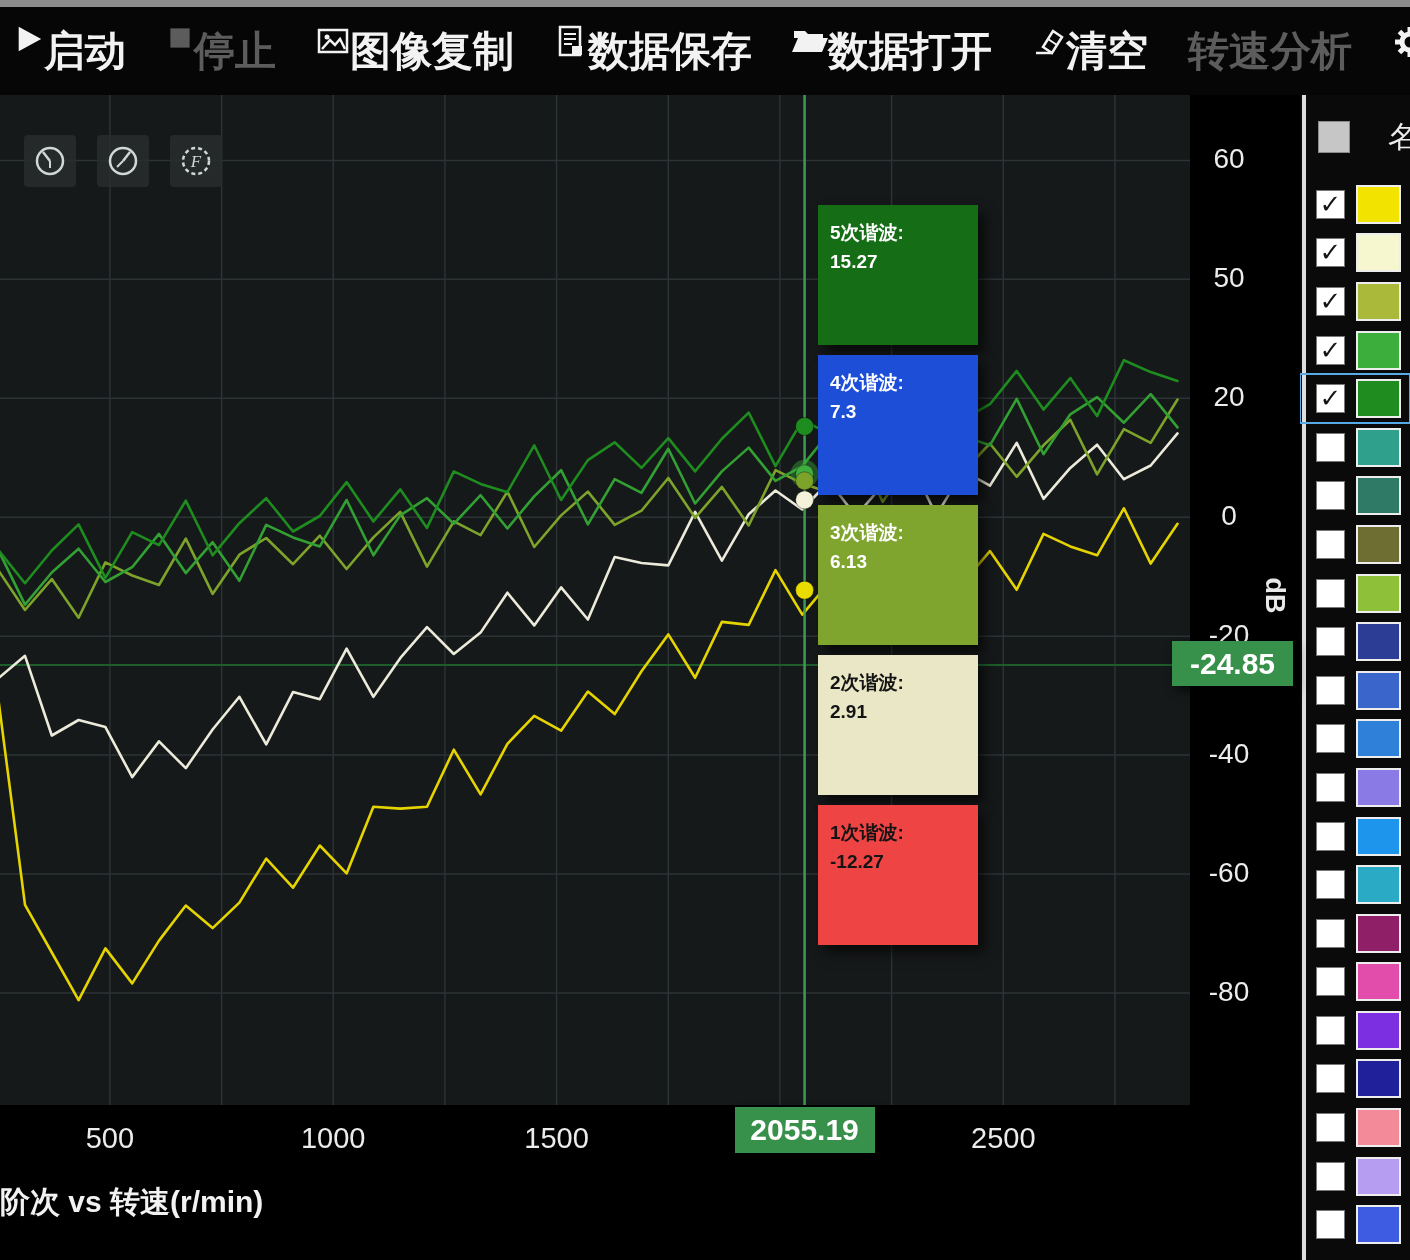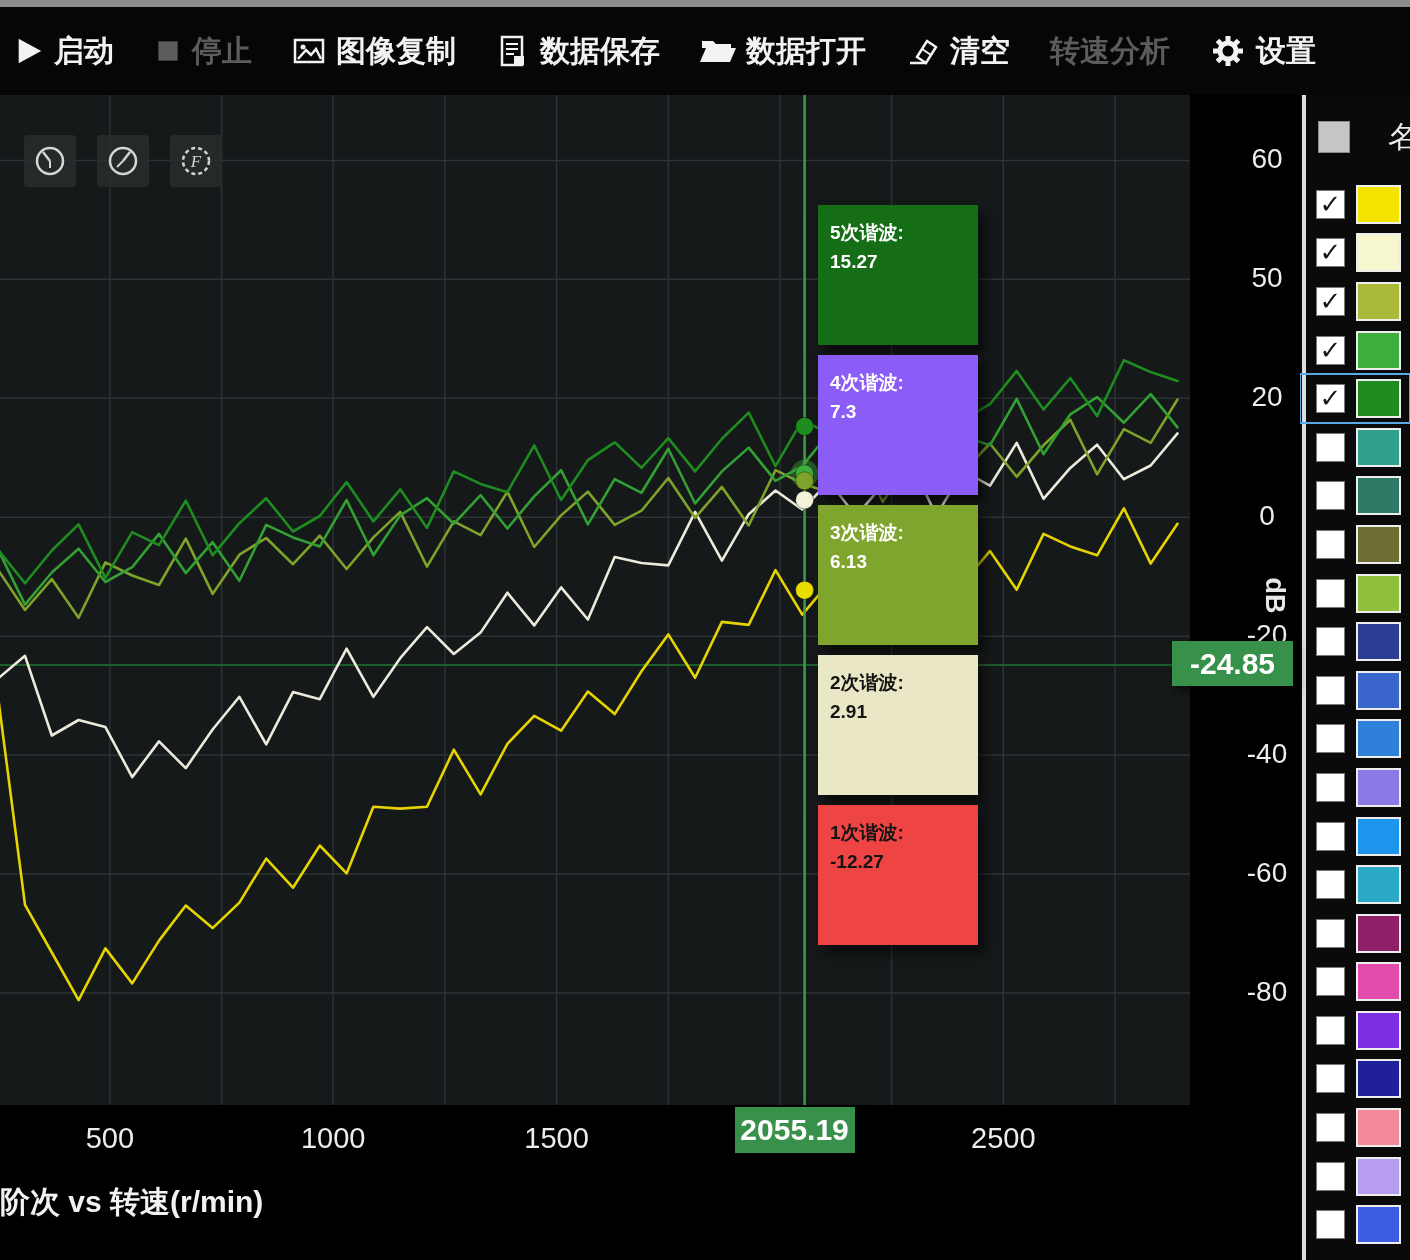--- a/index.html
+++ b/index.html
@@ -4,47 +4,47 @@
 <style>
   *{margin:0;padding:0;box-sizing:border-box}
   html,body{width:1410px;height:1260px;background:#000;overflow:hidden;
     font-family:"Liberation Sans","DejaVu Sans",sans-serif}
   #root{position:relative;width:1410px;height:1260px;background:#000}
 
   #top-strip{position:absolute;left:0;top:0;width:100%;height:7px;background:#8c8c8c}
 
   #toolbar{position:absolute;left:0;top:7px;width:1410px;height:88px;background:#060606;
     display:flex;align-items:center;gap:40px;padding-left:14px}
-  .toolbar-item{display:flex;align-items:center;gap:10px;color:#f2f2f2;
-    font-size:30px;font-weight:bold;white-space:nowrap;cursor:default}
+  .toolbar-item{display:flex;align-items:flex-start;color:#f2f2f2;
+    font-size:41px;font-weight:bold;white-space:nowrap;cursor:default}
   .toolbar-item.disabled{color:#5c5c5c}
   .tb-icon{display:flex;align-items:center}
 
   #plot{position:absolute;left:0;top:95px;width:1190px;height:1010px;background:#16191a}
   #chart-svg{position:absolute;left:0;top:0}
 
   #mini-toolbar{position:absolute;left:24px;top:40px;display:flex;gap:21px;z-index:4}
   .mini-btn{width:52px;height:52px;background:rgba(40,45,46,.85);border-radius:4px;
     display:flex;align-items:center;justify-content:center}
 
   #tooltips{position:absolute;left:0;top:0;width:1410px;height:1260px;pointer-events:none}
   .tooltip-box{position:absolute;left:818px;width:160px;height:140px;padding:13px 12px;
     font-weight:bold;font-size:19px;line-height:1.55;z-index:5;
     box-shadow:7px 8px 12px rgba(0,0,0,.6)}
 
-  #cursor-x-label{position:absolute;top:1107px;width:120px;height:46px;line-height:46px;
+  #cursor-x-label{position:absolute;top:1107px;width:140px;height:46px;line-height:46px;
     text-align:center;background:#38914a;color:#fff;font-size:30px;font-weight:bold;
     box-shadow:5px 6px 10px rgba(0,0,0,.65);z-index:6}
   #cursor-y-label{position:absolute;left:1172px;top:641px;width:121px;height:45px;line-height:45px;
     text-align:center;background:#38914a;color:#fff;font-size:30px;font-weight:bold;
     box-shadow:4px 5px 9px rgba(0,0,0,.65);z-index:6}
 
   #x-ticks{position:absolute;left:0;top:1122px;width:1190px;height:42px}
   .x-tick{position:absolute;transform:translateX(-50%);font-size:29px;color:#ececec}
-  #y-ticks{position:absolute;left:1232px;top:0;width:70px;height:1032px}
+  #y-ticks{position:absolute;left:1194px;top:0;width:70px;height:1032px}
   .y-tick{position:absolute;width:100%;text-align:center;font-size:28px;color:#ececec}
   #y-title{position:absolute;left:1256px;top:580px;font-size:27px;color:#e8e8e8;
     font-weight:bold;transform:rotate(90deg)}
   #x-title{position:absolute;left:0;top:1182px;width:1190px;text-align:left;
     font-size:30px;font-weight:bold;color:#f2f2f2}
 
   #legend{position:absolute;left:1300px;top:95px;width:110px;height:1165px;
     background:#0a0a0a;overflow:hidden}
   #legend-scroll{position:absolute;left:2px;top:0;width:4px;height:100%;background:#dedede}
   #legend-header{position:absolute;left:0;top:0;width:100%;height:85px}
@@ -222,21 +222,21 @@
       <div class="y-tick" style="top: 857.024px;">-60</div>
       <div class="y-tick" style="top: 975.959px;">-80</div>
     </div>
   <div id="y-title">dB</div>
 
   <div id="tooltips">
       <div class="tooltip-box" style="top: 205px; background: rgb(21, 110, 21); color: rgb(255, 255, 255);">
         <div>5次谐波:</div>
         <div>15.27</div>
       </div>
-      <div class="tooltip-box" style="top: 355px; background: #8b5cf6; color: rgb(255, 255, 255);">
+      <div class="tooltip-box" style="top: 355px; background: #1d4ed8; color: rgb(255, 255, 255);">
         <div>4次谐波:</div>
         <div>7.3</div>
       </div>
       <div class="tooltip-box" style="top: 505px; background: rgb(127, 165, 46); color: rgb(255, 255, 255);">
         <div>3次谐波:</div>
         <div>6.13</div>
       </div>
       <div class="tooltip-box" style="top: 655px; background: rgb(234, 231, 198); color: rgb(20, 20, 20);">
         <div>2次谐波:</div>
         <div>2.91</div>

